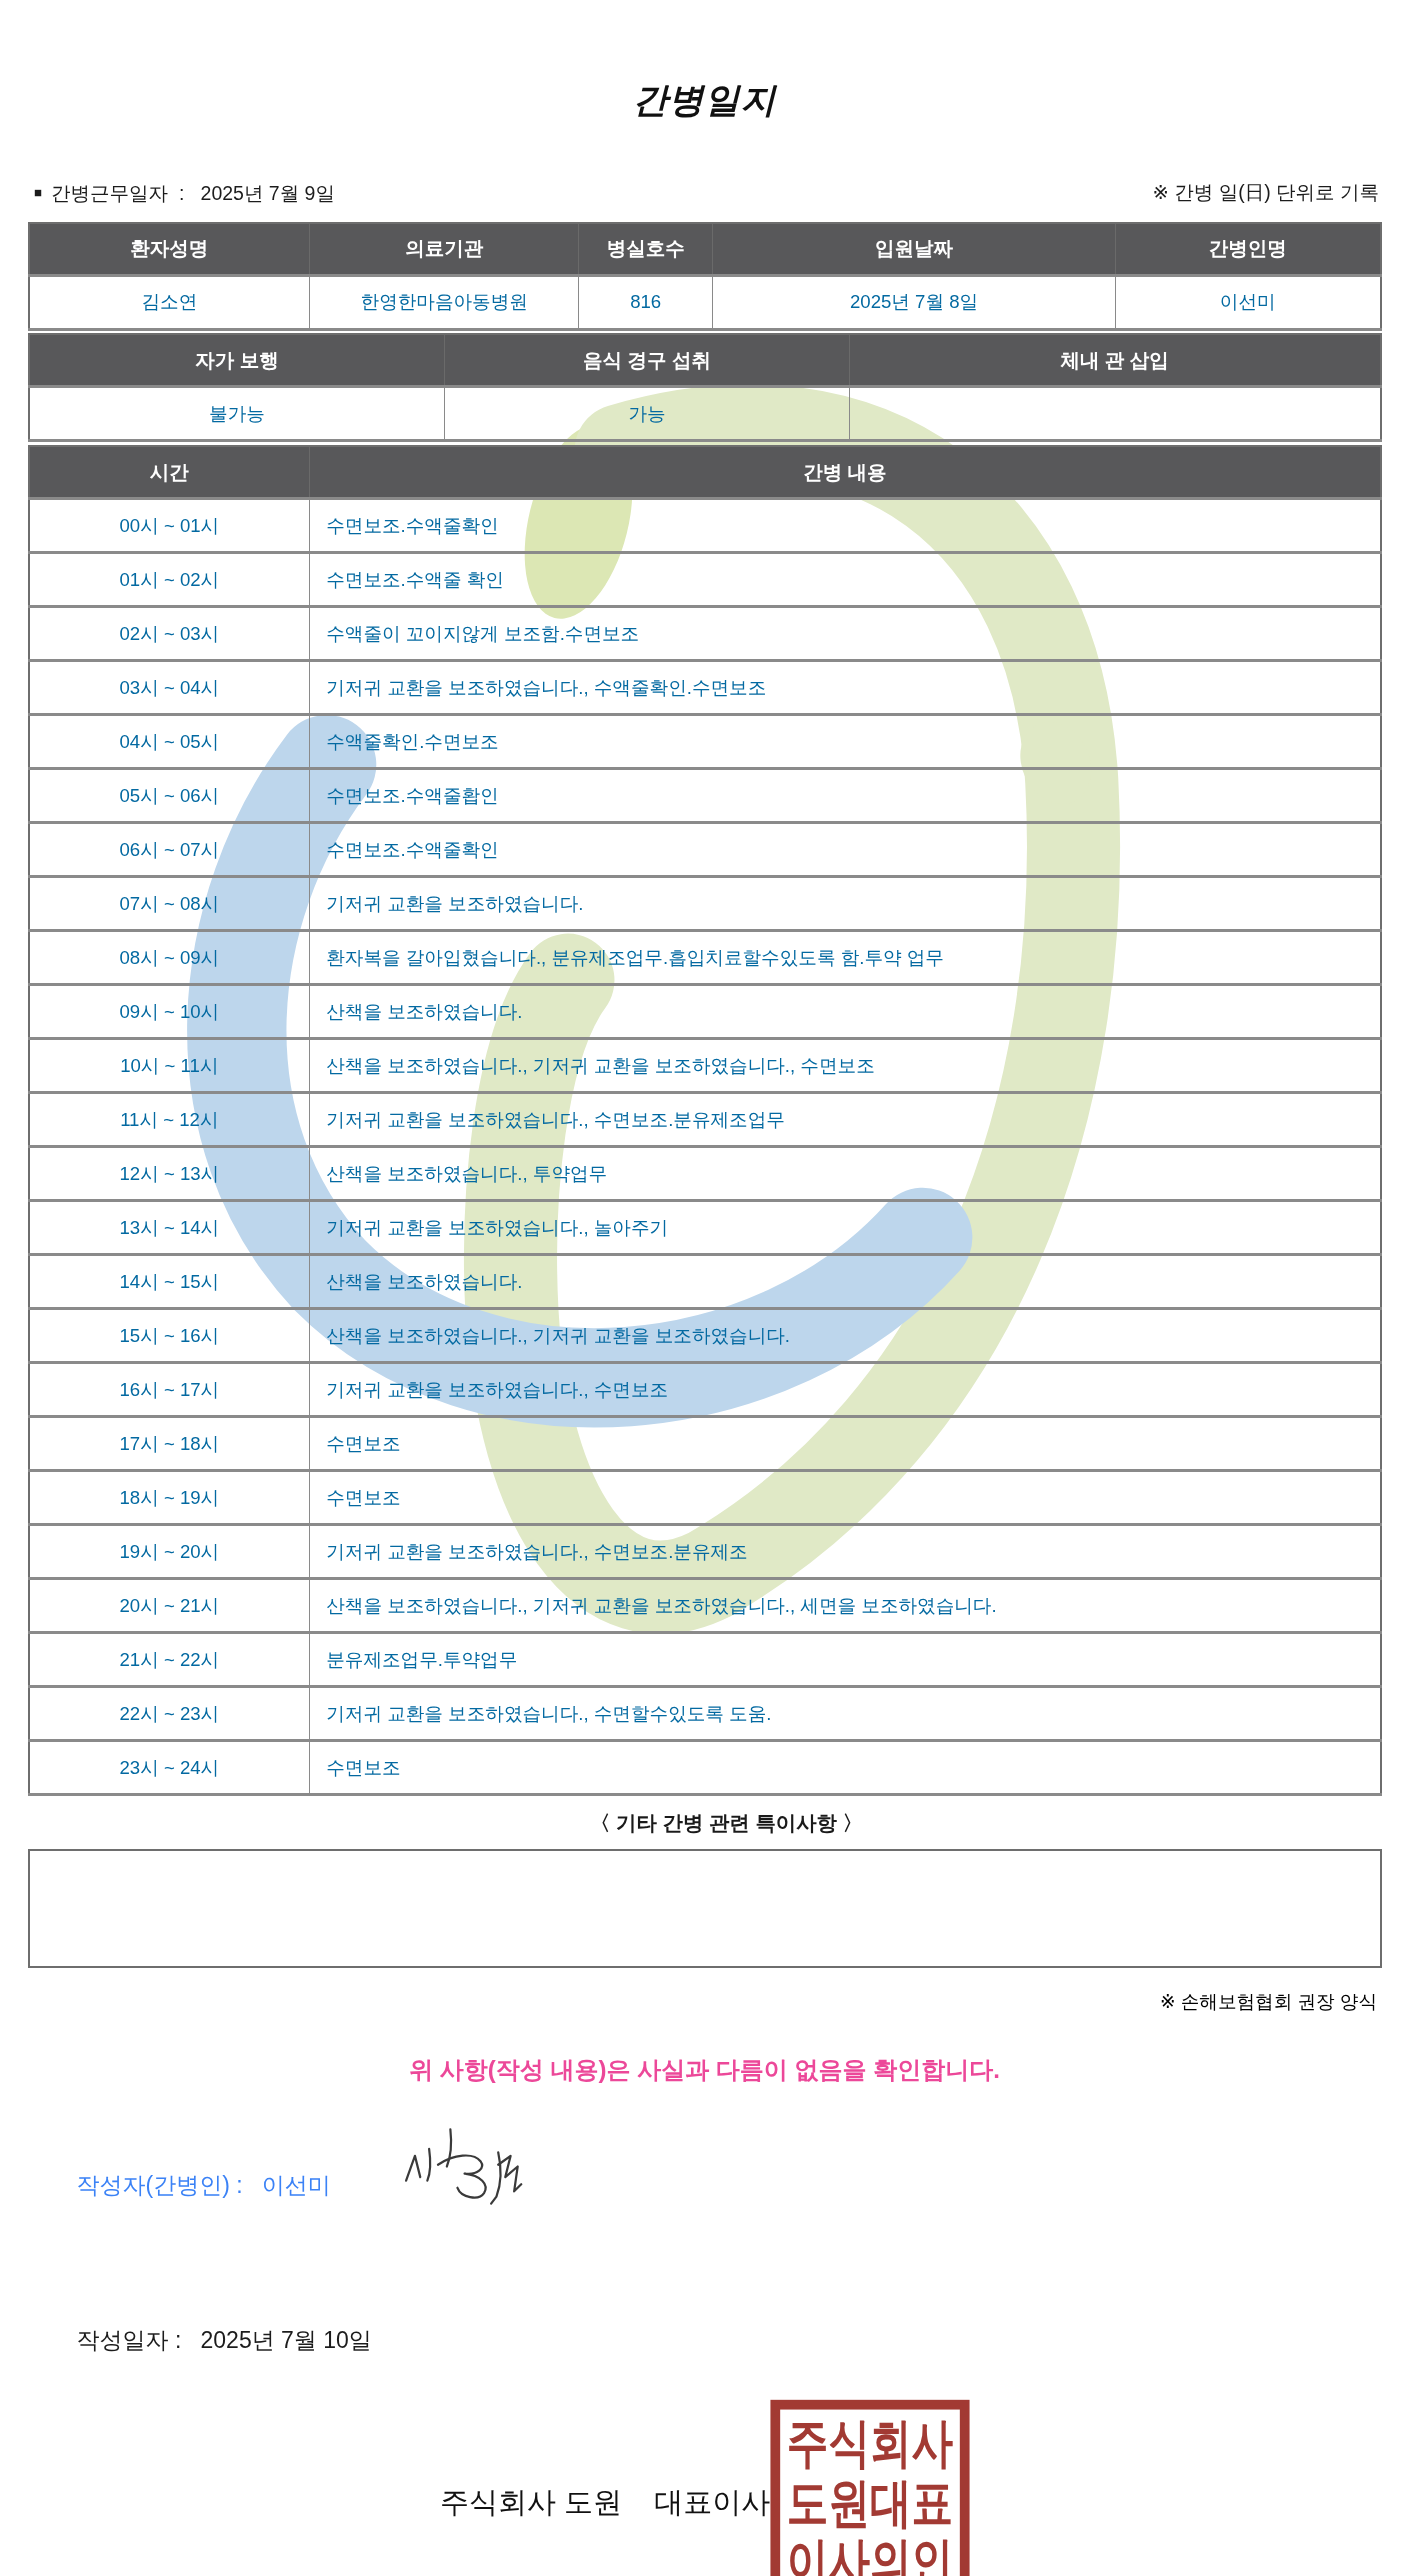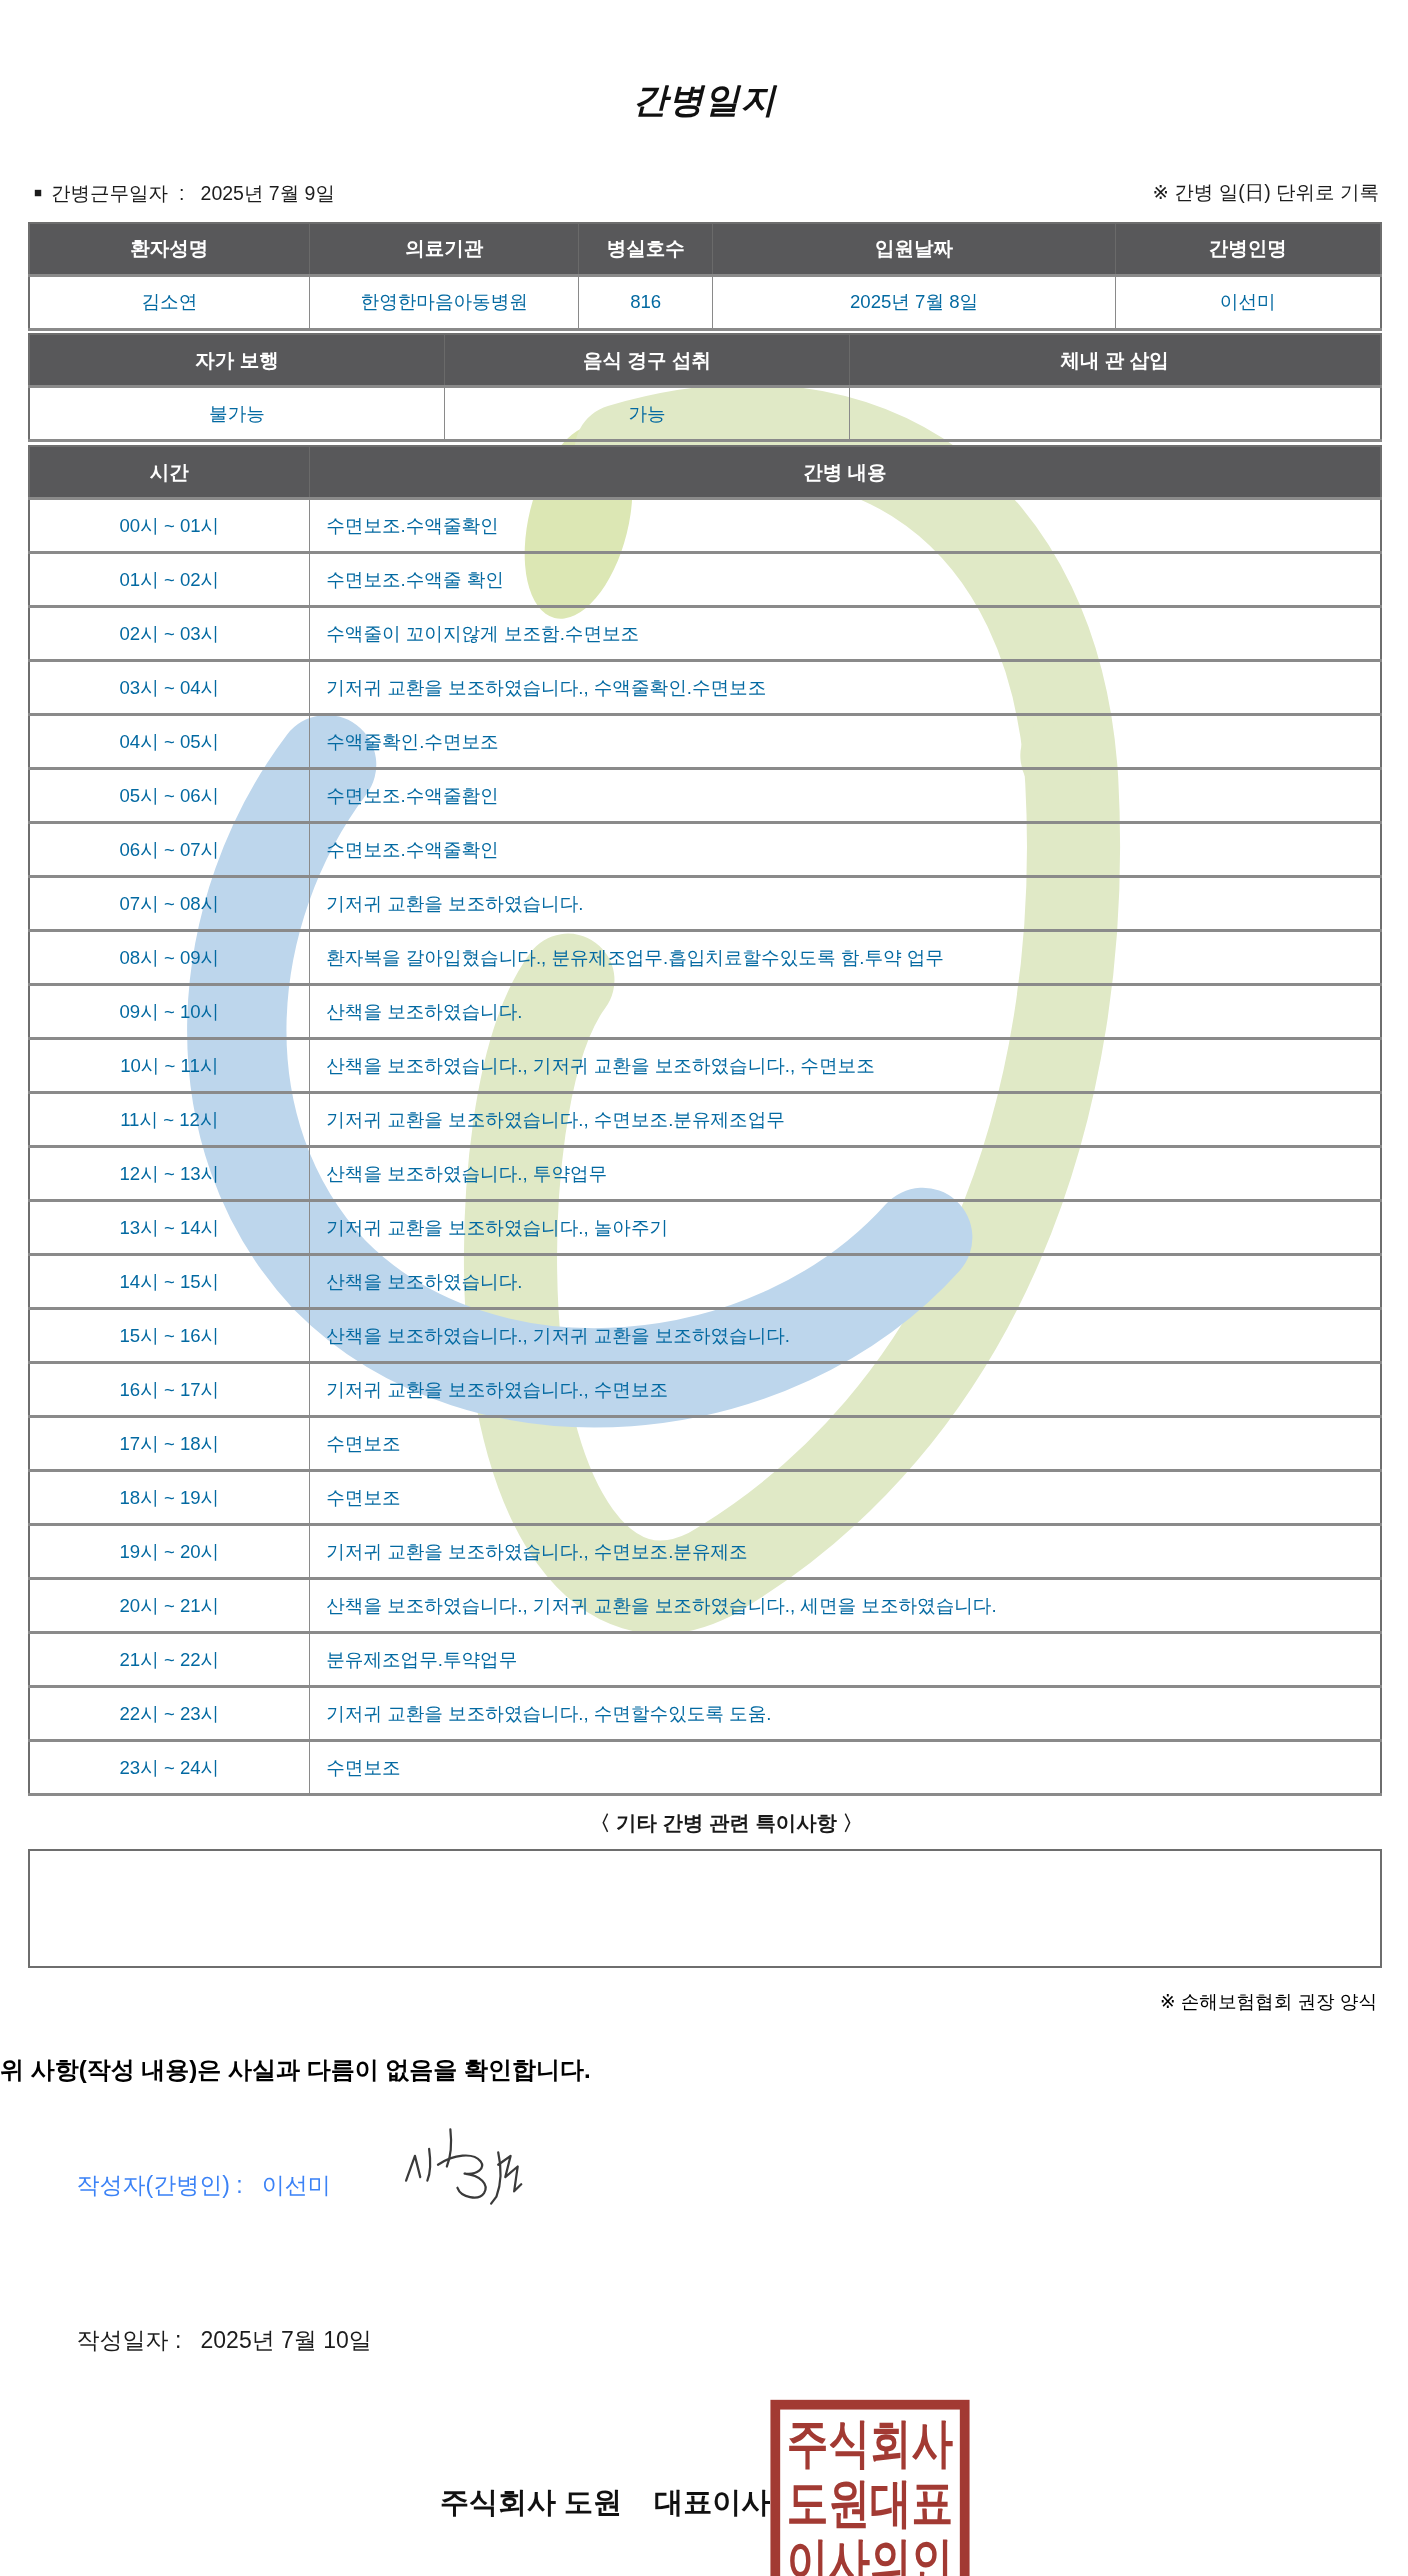--- a/index.html
+++ b/index.html
@@ -29,28 +29,28 @@
     border:1.8px solid #8a8a8a;border-top-width:3.5px;border-bottom-width:3.5px;
     text-align:center;padding:0 8px;}
   table.grid td.content{text-align:left;padding-left:16px;}
   .tgap{height:2.7px;}
   
   .notes-title{margin-top:14px;text-align:center;font-size:20.4px;line-height:27px;
     font-weight:bold;color:#1a1a1a;margin-left:44px;}
   .notes-box{margin:11.5px 27.5px 0;height:115px;border:2.7px solid #6e6e6e;background:#fff;}
   
   .form-note{margin:23px 32px 0 0;text-align:right;font-size:18.6px;line-height:21px;color:#000000;}
-  .confirmation{margin-top:44px;font-size:24px;line-height:28px;
-    font-weight:bold;color:#000000;}
+  .confirmation{margin-top:44px;text-align:center;font-size:24px;line-height:28px;
+    font-weight:bold;color:#ec4899;}
   .writer-row{position:relative;margin:59px 0 0 51px;font-size:23px;line-height:28px;
     color:#3b82f6;white-space:pre;}
   .writer-row .sig{position:absolute;left:348px;top:-21px;}
   .date-row{margin:43px 0 0 51px;font-size:23px;line-height:28px;color:#1c1c1c;white-space:pre;}
   .company-block{position:relative;margin-top:16px;height:222px;}
-  .company-line{position:absolute;left:440px;top:85px;font-size:29px;font-weight:bold;
+  .company-line{position:absolute;left:440px;top:85px;font-size:29px;font-weight:normal;
     color:#111;white-space:pre;}
   .seal{position:absolute;left:770px;top:1.8px;}
 </style>
 </head>
 <body>
 
 <svg class="watermark" width="1409" height="2576" viewBox="0 0 1588 2904">
   <ellipse cx="652" cy="588" rx="56" ry="112" transform="rotate(14 652 588)" fill="#dce7b4"></ellipse>
   <path d="M 700 508 C 980 425 1190 580 1208 880 C 1228 1250 1100 1600 800 1775 C 680 1835 590 1700 577 1480 C 570 1350 585 1180 640 1105" fill="none" stroke-width="105" stroke-linecap="round" stroke="#e0e9c6"></path>
   <ellipse cx="1190" cy="860" rx="38" ry="48" transform="rotate(-25 1190 860)" fill="#e0e9c6"></ellipse>

